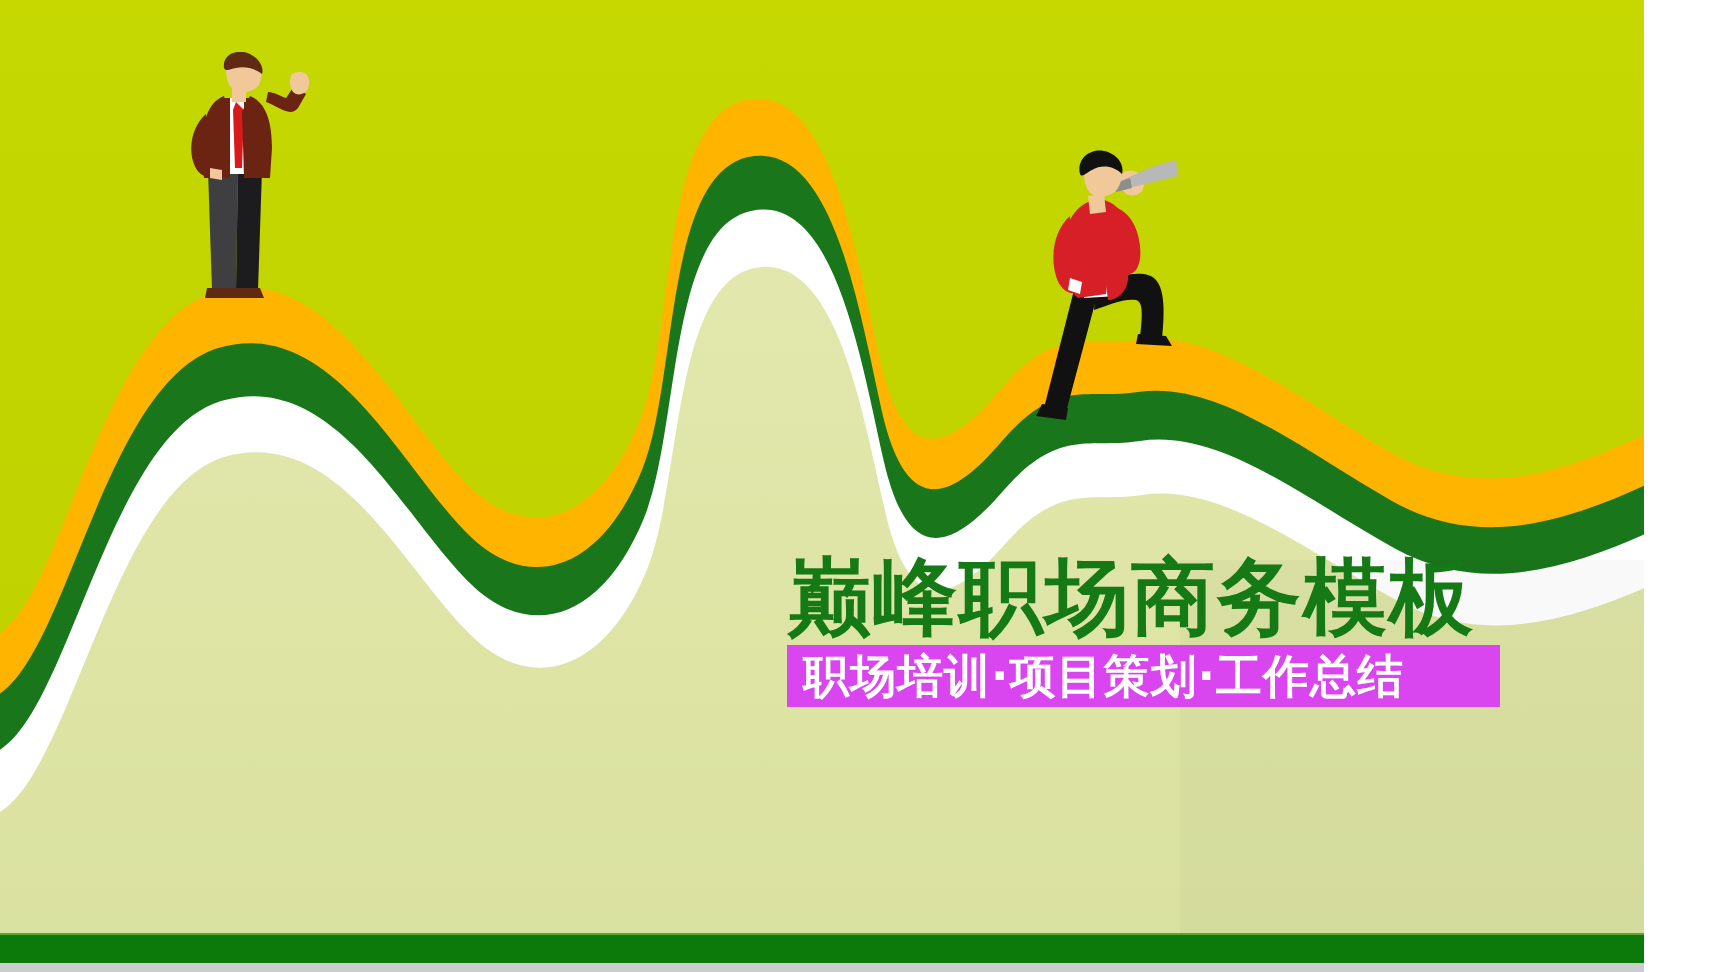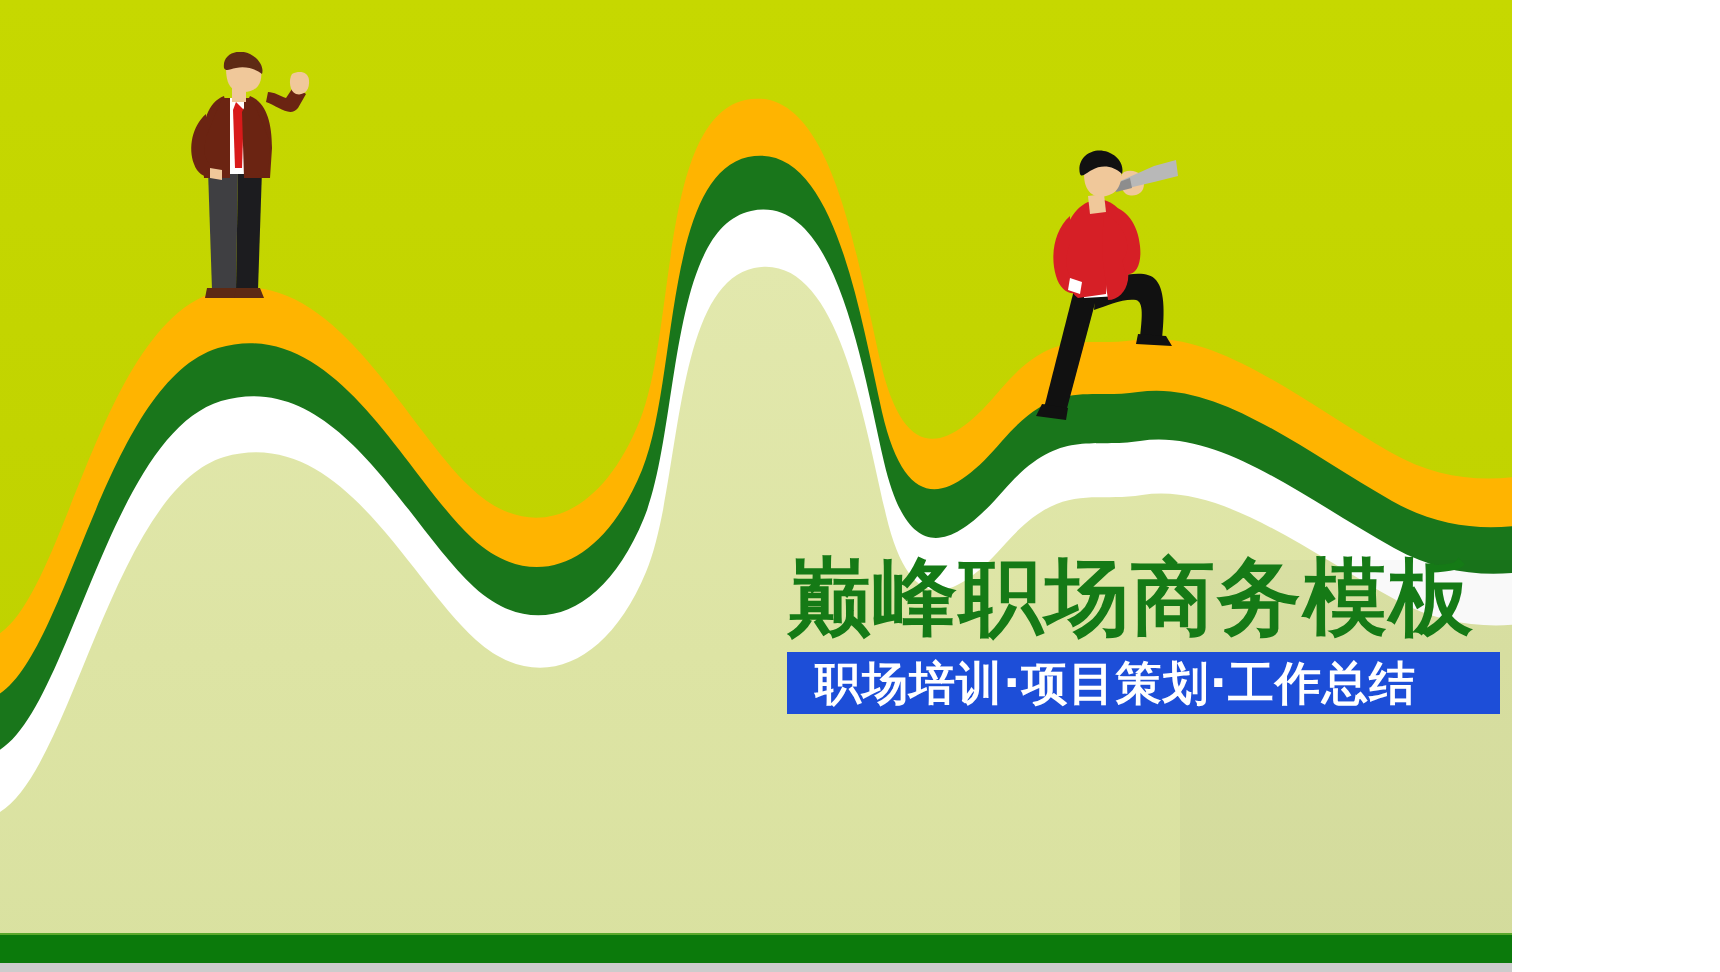--- a/index.html
+++ b/index.html
@@ -2,21 +2,21 @@
 <html><head>
 <meta charset="utf-8">
 <style>
   html, body {
     margin: 0;
     padding: 0;
     background: #ffffff;
   }
   #slide {
     position: relative;
-    width: 1512px;
+    width: 1644px;
     height: 972px;
     overflow: hidden;
     background: #c3d600;
     font-family: "Liberation Sans", "DejaVu Sans", sans-serif;
   }
 
   
   .bg-sky {
     position: absolute;
     inset: 0;
@@ -61,28 +61,28 @@
     margin: 0;
     font-size: 84px;
     line-height: 1.08;
     font-weight: bold;
     color: #157a16;
     letter-spacing: 2px;
     white-space: nowrap;
     font-family: "DejaVu Sans", "Liberation Sans", sans-serif;
   }
   .subtitle-banner {
-    margin-top: 9px;
+    margin-top: 2px;
     width: 713px;
     height: 62px;
-    background: #1d4ed8;
+    background: #d946ef;
     display: flex;
     align-items: center;
     box-sizing: border-box;
-    padding-left: 28px;
+    padding-left: 16px;
   }
   .subtitle-text {
     font-size: 46px;
     line-height: 1;
     font-weight: bold;
     color: #ffffff;
     letter-spacing: 1px;
     white-space: nowrap;
     font-family: "DejaVu Sans", "Liberation Sans", sans-serif;
   }

